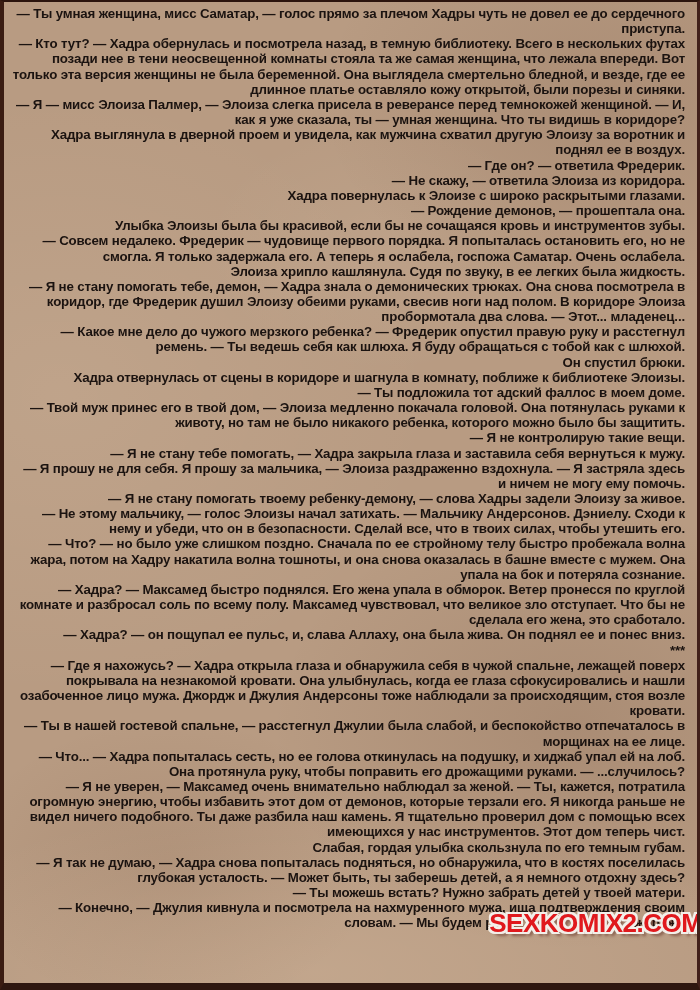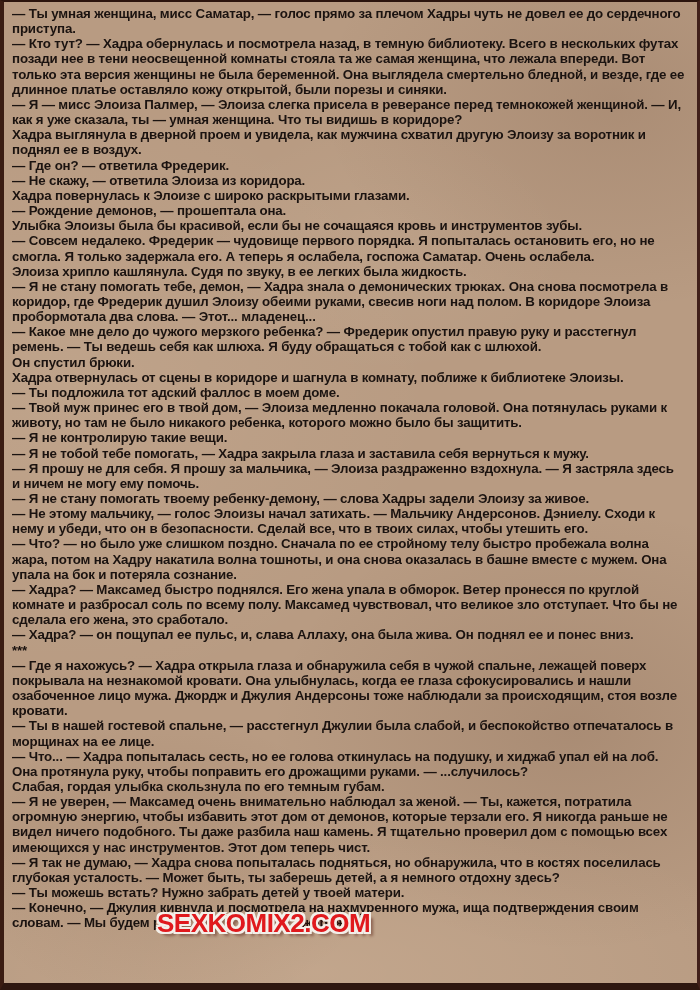--- a/index.html
+++ b/index.html
@@ -32,21 +32,21 @@
     font-weight: 700;
     font-size: 13.3px;
     line-height: 15.15px;
     letter-spacing: -0.15px;
     color: #1b1310;
     text-rendering: optimizeLegibility;
   }
   .para {
     margin: 0;
     padding: 0;
-    text-align: left;
+    text-align: right;
   }
   .gap {
     display: inline-block;
     width: 118px;
     height: 2px;
     position: relative;
     vertical-align: baseline;
   }
   .wm {
     position: absolute;
@@ -84,31 +84,31 @@
         <p class="para">Улыбка Элоизы была бы красивой, если бы не сочащаяся кровь и инструментов зубы.</p>
         <p class="para">— Совсем недалеко. Фредерик — чудовище первого порядка. Я попыталась остановить его, но не смогла. Я только задержала его. А теперь я ослабела, госпожа Саматар. Очень ослабела.</p>
         <p class="para">Элоиза хрипло кашлянула. Судя по звуку, в ее легких была жидкость.</p>
         <p class="para">— Я не стану помогать тебе, демон, — Хадра знала о демонических трюках. Она снова посмотрела в коридор, где Фредерик душил Элоизу обеими руками, свесив ноги над полом. В коридоре Элоиза пробормотала два слова. — Этот... младенец...</p>
         <p class="para">— Какое мне дело до чужого мерзкого ребенка? — Фредерик опустил правую руку и расстегнул ремень. — Ты ведешь себя как шлюха. Я буду обращаться с тобой как с шлюхой.</p>
         <p class="para">Он спустил брюки.</p>
         <p class="para">Хадра отвернулась от сцены в коридоре и шагнула в комнату, поближе к библиотеке Элоизы.</p>
         <p class="para">— Ты подложила тот адский фаллос в моем доме.</p>
         <p class="para">— Твой муж принес его в твой дом, — Элоиза медленно покачала головой. Она потянулась руками к животу, но там не было никакого ребенка, которого можно было бы защитить.</p>
         <p class="para">— Я не контролирую такие вещи.</p>
-        <p class="para">— Я не тобой тебе помогать, — Хадра закрыла глаза и заставила себя вернуться к мужу.</p>
+        <p class="para">— Я не стану тебе помогать, — Хадра закрыла глаза и заставила себя вернуться к мужу.</p>
         <p class="para">— Я прошу не для себя. Я прошу за мальчика, — Элоиза раздраженно вздохнула. — Я застряла здесь и ничем не могу ему помочь.</p>
         <p class="para">— Я не стану помогать твоему ребенку-демону, — слова Хадры задели Элоизу за живое.</p>
         <p class="para">— Не этому мальчику, — голос Элоизы начал затихать. — Мальчику Андерсонов. Дэниелу. Сходи к нему и убеди, что он в безопасности. Сделай все, что в твоих силах, чтобы утешить его.</p>
         <p class="para">— Что? — но было уже слишком поздно. Сначала по ее стройному телу быстро пробежала волна жара, потом на Хадру накатила волна тошноты, и она снова оказалась в башне вместе с мужем. Она упала на бок и потеряла сознание.</p>
         <p class="para">— Хадра? — Максамед быстро поднялся. Его жена упала в обморок. Ветер пронесся по круглой комнате и разбросал соль по всему полу. Максамед чувствовал, что великое зло отступает. Что бы не сделала его жена, это сработало.</p>
         <p class="para">— Хадра? — он пощупал ее пульс, и, слава Аллаху, она была жива. Он поднял ее и понес вниз.</p>
         <p class="para">***</p>
         <p class="para">— Где я нахожусь? — Хадра открыла глаза и обнаружила себя в чужой спальне, лежащей поверх покрывала на незнакомой кровати. Она улыбнулась, когда ее глаза сфокусировались и нашли озабоченное лицо мужа. Джордж и Джулия Андерсоны тоже наблюдали за происходящим, стоя возле кровати.</p>
         <p class="para">— Ты в нашей гостевой спальне, — расстегнул Джулии была слабой, и беспокойство отпечаталось в морщинах на ее лице.</p>
         <p class="para">— Что... — Хадра попыталась сесть, но ее голова откинулась на подушку, и хиджаб упал ей на лоб. Она протянула руку, чтобы поправить его дрожащими руками. — ...случилось?</p>
+        <p class="para">— Я не уверен, — Максамед очень внимательно наблюдал за женой. — Ты, кажется, потратила огромную энергию, чтобы избавить этот дом от демонов, которые терзали его. Я никогда раньше не видел ничего подобного. Ты даже разбила наш камень. Я тщательно проверил дом с помощью всех имеющихся у нас инструментов. Этот дом теперь чист.</p>
         <p class="para">Слабая, гордая улыбка скользнула по его темным губам.</p>
-        <p class="para">— Я не уверен, — Максамед очень внимательно наблюдал за женой. — Ты, кажется, потратила огромную энергию, чтобы избавить этот дом от демонов, которые терзали его. Я никогда раньше не видел ничего подобного. Ты даже разбила наш камень. Я тщательно проверил дом с помощью всех имеющихся у нас инструментов. Этот дом теперь чист.</p>
         <p class="para">— Я так не думаю, — Хадра снова попыталась подняться, но обнаружила, что в костях поселилась глубокая усталость. — Может быть, ты заберешь детей, а я немного отдохну здесь?</p>
         <p class="para">— Ты можешь встать? Нужно забрать детей у твоей матери.</p>
       </div>
     <p class="para"><span>— Конечно, — Джулия кивнула и посмотрела на нахмуренного мужа, ища подтверждения своим словам. — Мы будем р</span><span class="gap"><span class="wm">SEXKOMIX2.COM</span></span><span>а, Джордж?</span></p>
   </div>
 </div>
 
 </body></html>

